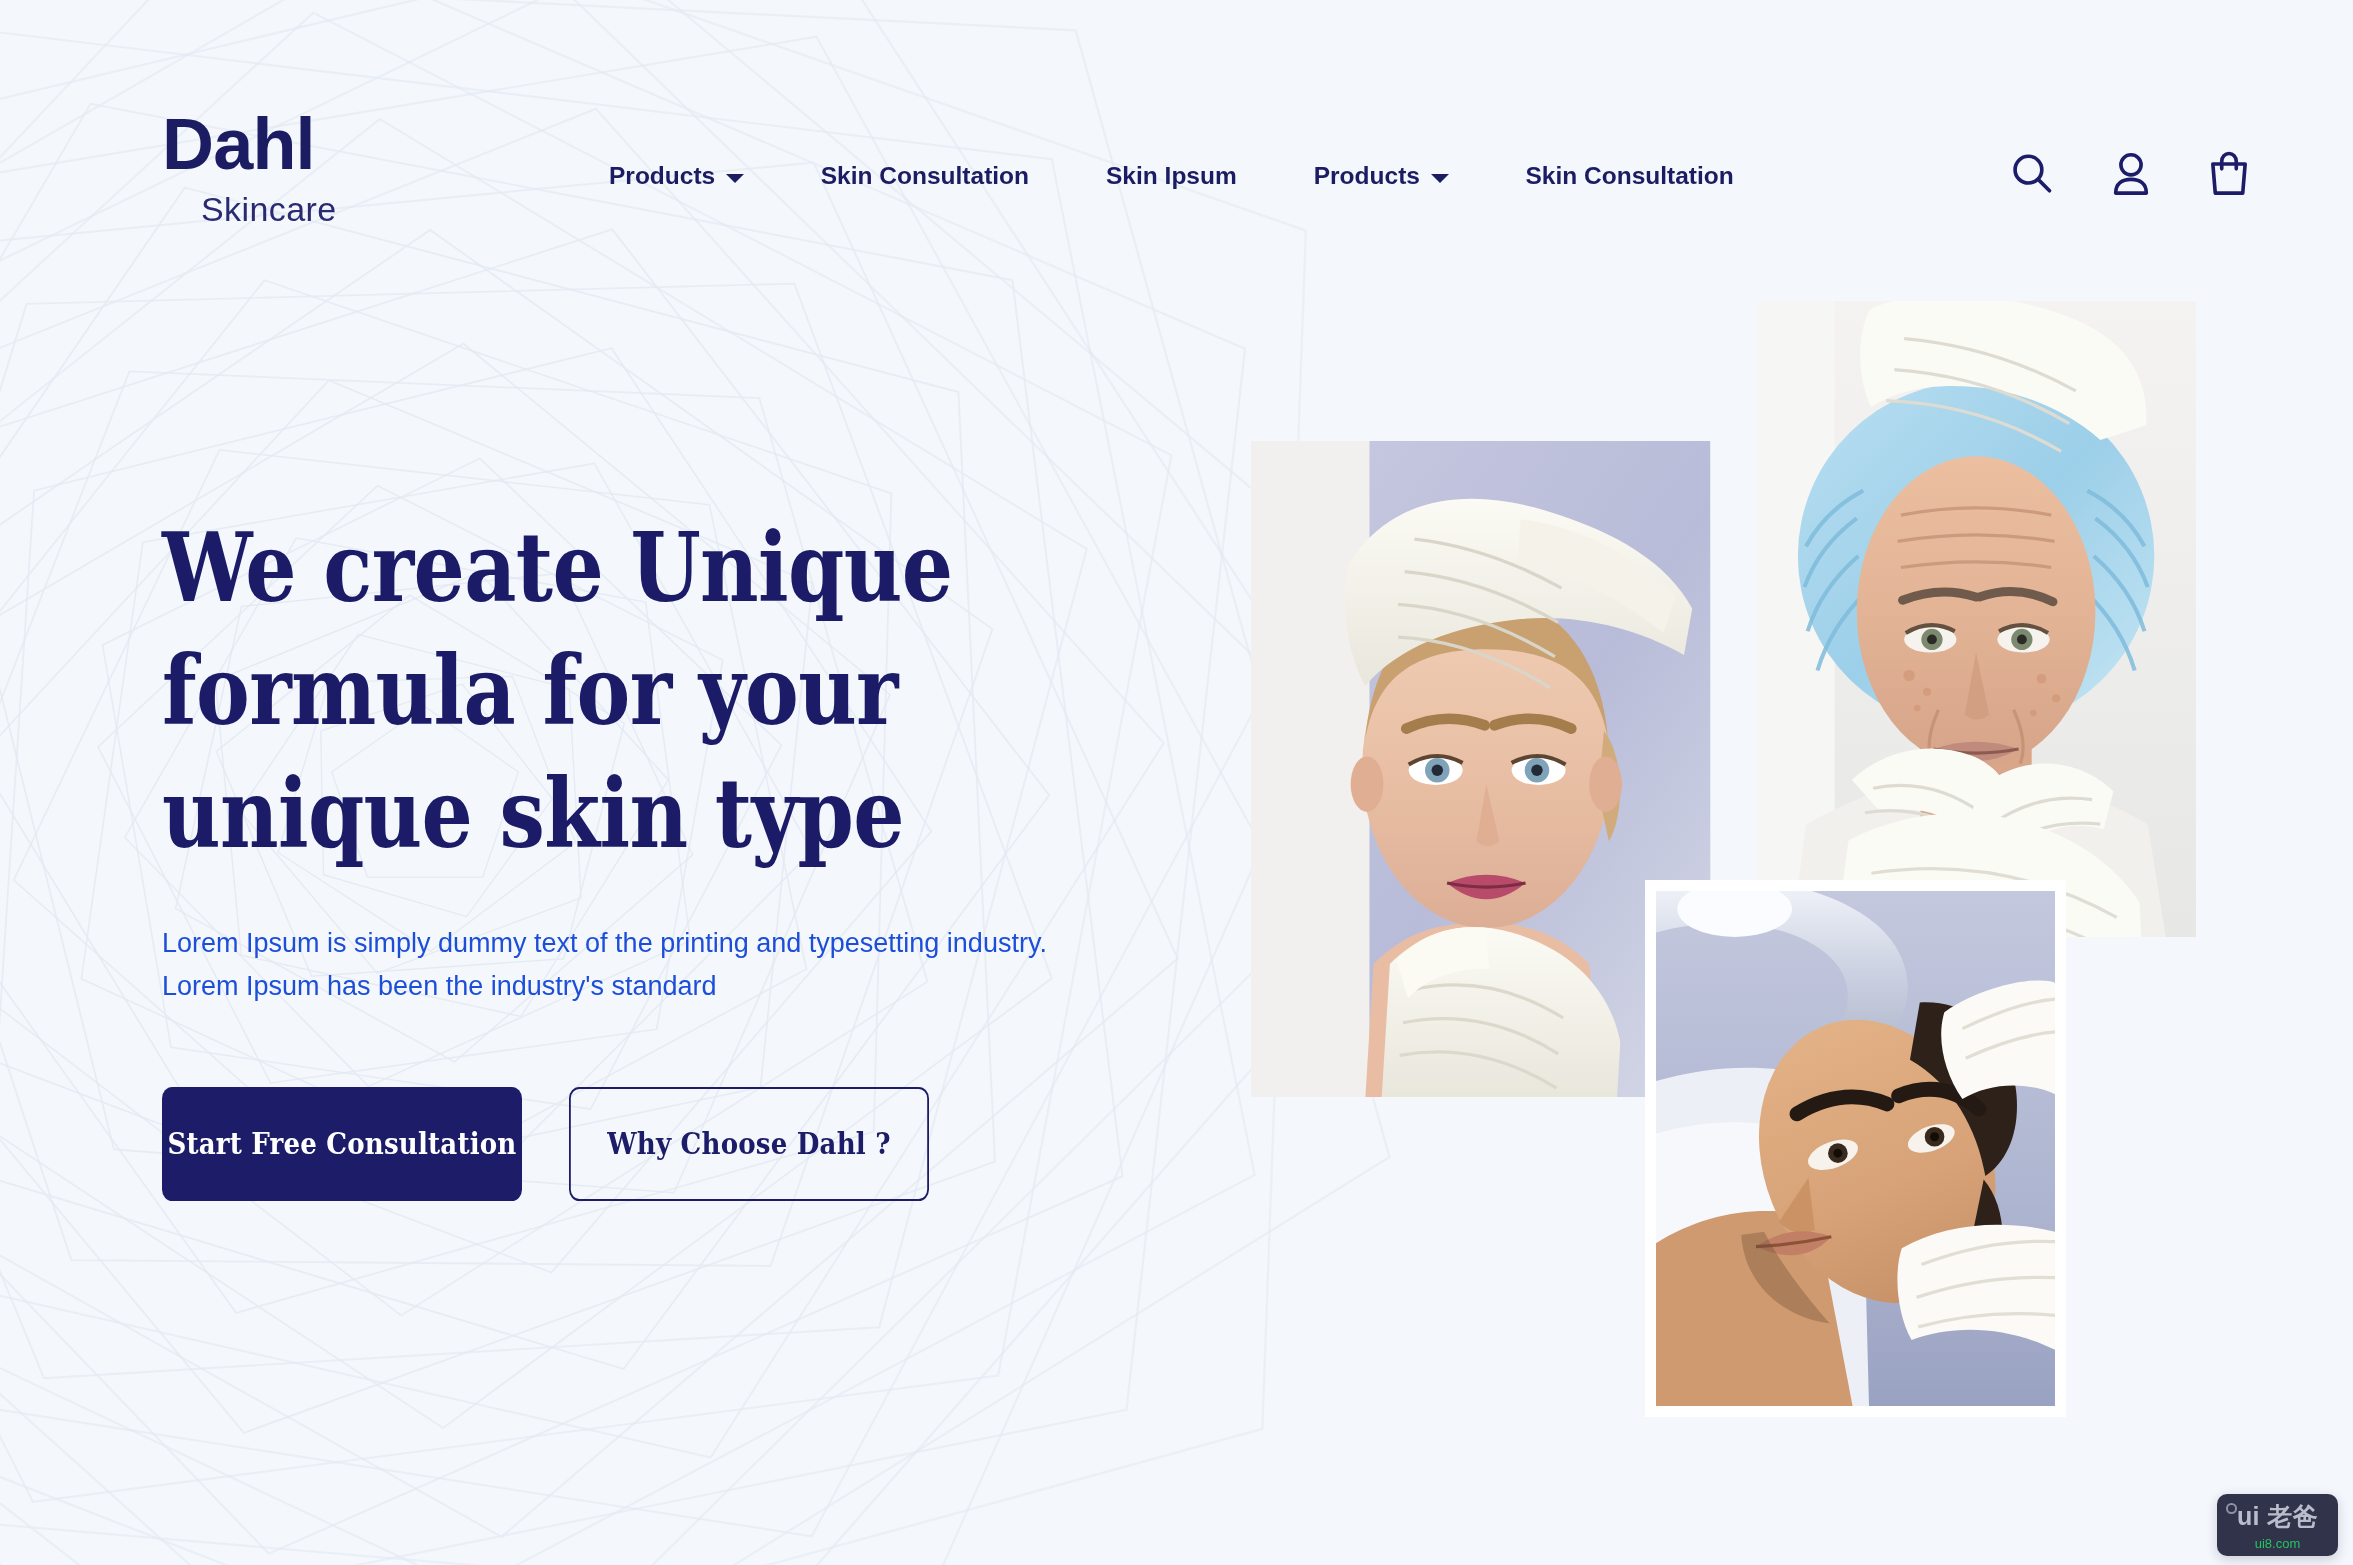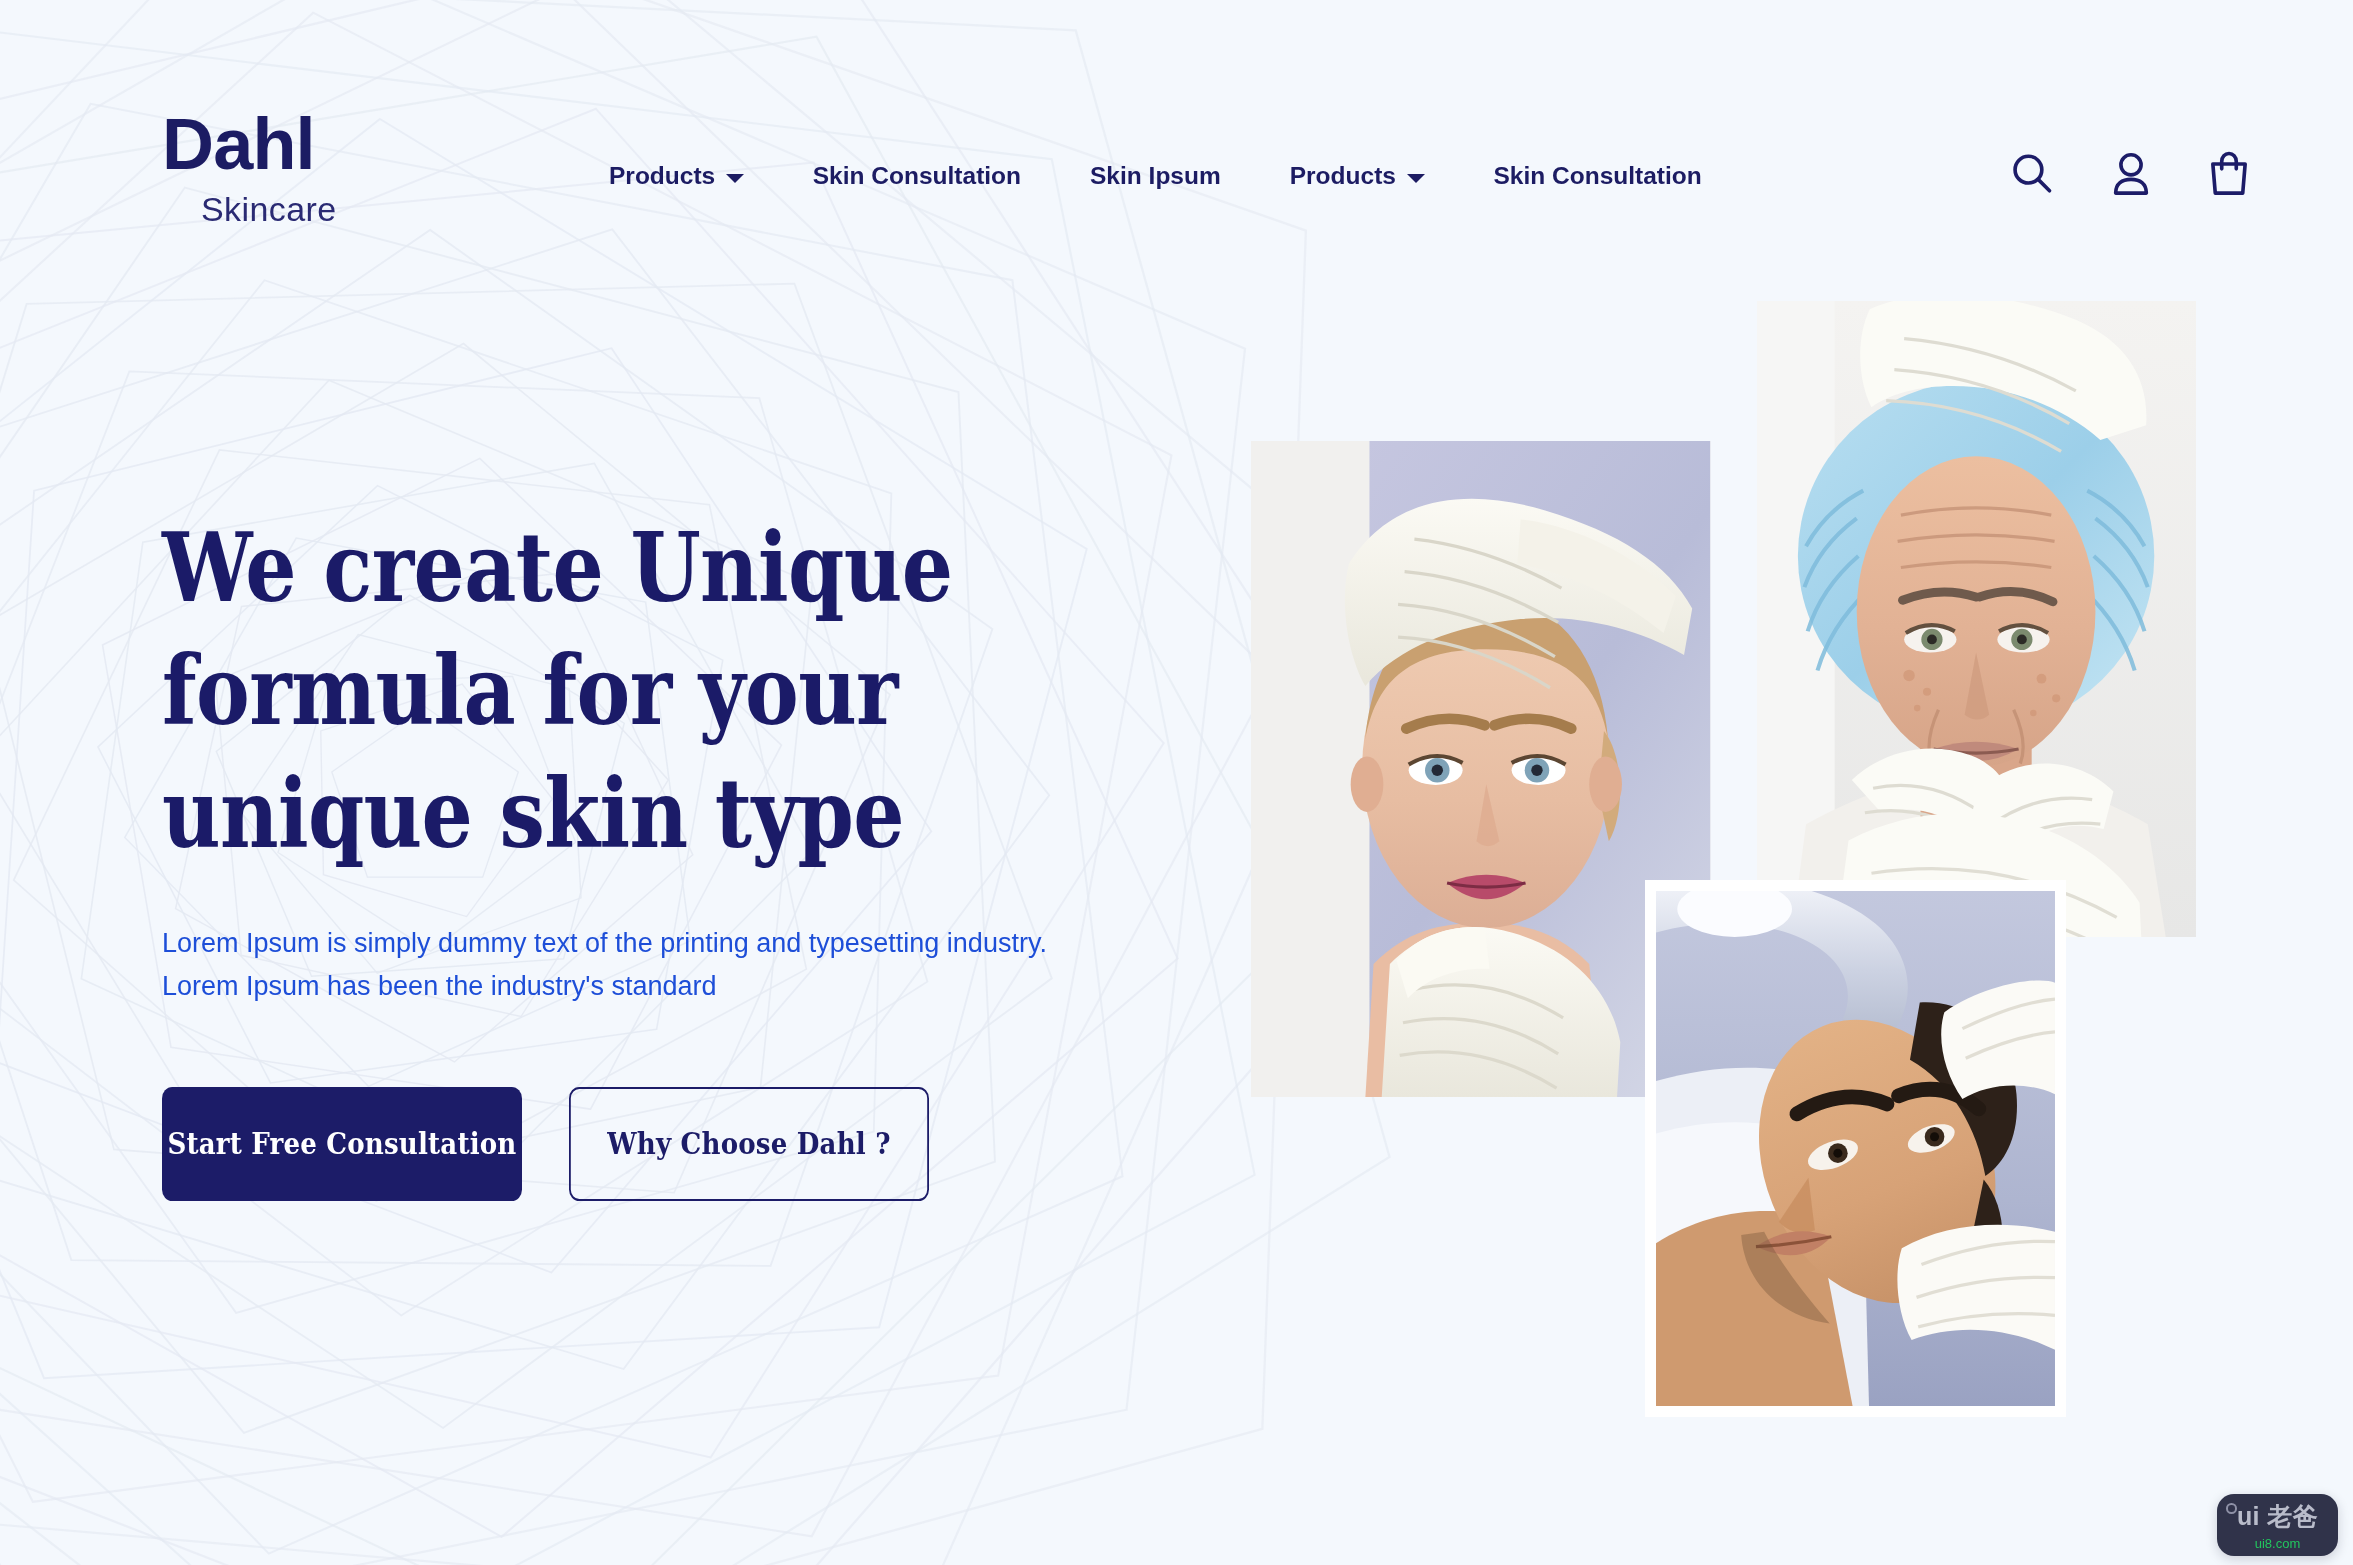--- a/index.html
+++ b/index.html
@@ -52,21 +52,21 @@
     margin-top:8.2px;
     margin-left:1.6px;
     text-align:center;
   }
 
   #main-nav {
     position:absolute;
     left:609px; top:162px;
     display:flex;
     align-items:center;
-    gap:0;
+    gap:8px;
   }
   .nav-item {
     display:flex;
     align-items:center;
     gap:10.6px;
     color:#1c1c63;
     font-size:24.5px;
     font-weight:600;
     white-space:nowrap;
     cursor:pointer;
@@ -177,21 +177,21 @@
     background:#ffffff;
   }
   .photo-inner { position:absolute; inset:0; }
 
   
   #watermark {
     position:absolute;
     left:2217px; top:1494px;
     width:121px; height:62px;
     background:#30334a;
-    border-radius:17px;
+    border-radius:10px;
     z-index:10;
     box-shadow:0 3.3px 11.4px rgba(20,24,45,0.18);
   }
   #watermark-dot {
     position:absolute;
     left:9px; top:9px;
     width:10.6px; height:10.6px;
     border:2px solid #8e91a6;
     border-radius:50%;
   }

